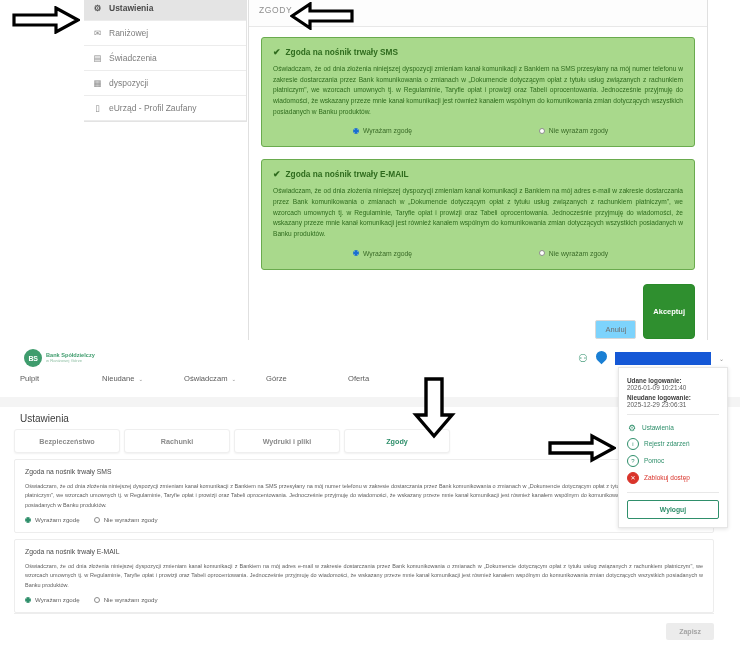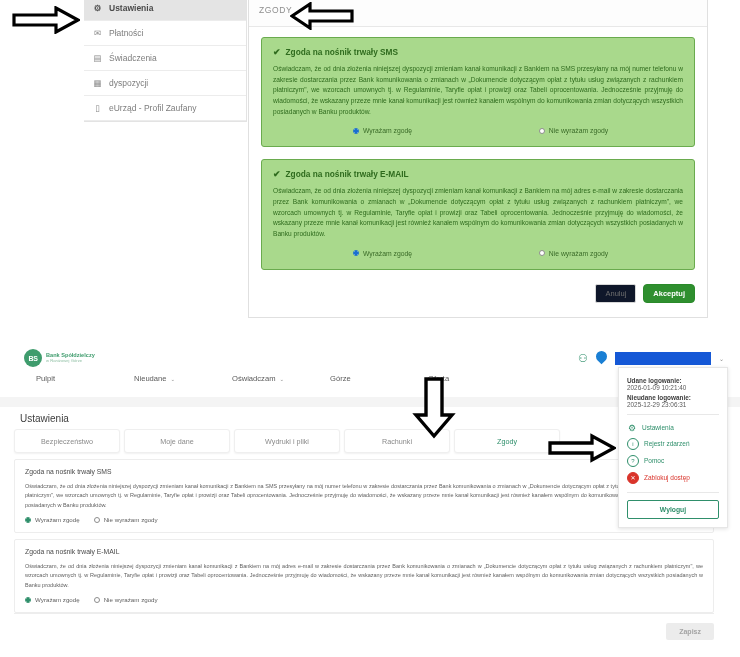--- a/index.html
+++ b/index.html
@@ -131,25 +131,26 @@
   .cg-radios .rlbl { font-size: 6.8px; color: #3a6b28; }
 
   .card-actions {
     display: flex;
     justify-content: flex-end;
     gap: 7px;
     padding: 2px 0 8px 0;
   }
   .btn-cancel {
     border: 1px solid #d8d8d8;
-    background: #0f172a;
+    background: #7dd3fc;
     color: #6f6f6f;
     font-size: 7.5px;
     padding: 4px 9px;
     border-radius: 2px;
+    margin-top: 36px;
   }
   .btn-accept {
     border: 1px solid #2a8a2a;
     background: #2f8f2f;
     color: #ffffff;
     font-size: 7.5px;
     font-weight: bold;
     padding: 4px 9px;
     border-radius: 4px;
   }
@@ -199,21 +200,20 @@
     display: flex;
     gap: 0;
   }
   .nav-item {
     font-size: 7.6px;
     color: #5a5a5a;
     padding: 0 14px 0 0;
     width: 68px;
     display: flex;
     align-items: center;
-    margin-left: 16px;
   }
   .nav-item .caret {
     margin-left: 4px;
     font-size: 5.5px;
     color: #9a9a9a;
   }
 
   .header-right {
     position: absolute;
     right: 16px; top: 10px;
@@ -310,20 +310,21 @@
     height: 22px;
     background: #ffffff;
     border: 1px solid #efefef;
     border-radius: 3px;
     box-shadow: 0 1px 2px rgba(0,0,0,.06);
     display: flex;
     align-items: center;
     justify-content: center;
     font-size: 7.2px;
     color: #8a8a8a;
+    font-weight: bold;
   }
   .tab.active { color: #2f8f6b; }
 
   .consent-white {
     position: absolute;
     left: 14px;
     width: 700px;
     background: #ffffff;
     border: 1px solid #ededed;
     border-radius: 2px;
@@ -386,21 +387,21 @@
 
   <div id="top-section">
 
     <div class="side-menu">
       <div class="side-item active">
         <span class="s-ico">⚙</span>
         <span class="s-lbl">Ustawienia</span>
       </div>
       <div class="side-item">
         <span class="s-ico">✉</span>
-        <span class="s-lbl">Płatności</span>
+        <span class="s-lbl">Raniżowej</span>
       </div>
       <div class="side-item">
         <span class="s-ico">▤</span>
         <span class="s-lbl">Świadczenia</span>
       </div>
       <div class="side-item">
         <span class="s-ico">▦</span>
         <span class="s-lbl">dyspozycji</span>
       </div>
       <div class="side-item">
@@ -541,27 +542,24 @@
       <div class="dd-logout">Wyloguj</div>
     </div>
 
     <div class="page-title">Ustawienia</div>
 
     <div class="tabs-row">
       <div class="tab">
           <span>Bezpieczeństwo</span>
         </div>
       <div class="tab">
-          <span>Moje dane</span>
+          <span>Rachunki</span>
         </div>
       <div class="tab">
           <span>Wydruki i pliki</span>
-        </div>
-      <div class="tab">
-          <span>Rachunki</span>
         </div>
       <div class="tab active">
           <span>Zgody</span>
         </div>
     </div>
 
     <div class="consent-white" id="consent-sms-bottom">
       <div class="cw-title">Zgoda na nośnik trwały SMS</div>
       <div class="cw-text">Oświadczam, że od dnia złożenia niniejszej dyspozycji zmieniam kanał komunikacji z Bankiem na SMS przesyłany na mój numer telefonu w zakresie dostarczania przez Bank komunikowania o zmianach w „Dokumencie dotyczącym opłat z tytułu usług związanych z rachunkiem płatniczym", we wzorcach umownych tj. w Regulaminie, Taryfie opłat i prowizji oraz Tabeli oprocentowania. Jednocześnie przyjmuję do wiadomości, że wskazany przeze mnie kanał komunikacji jest również kanałem wspólnym do komunikowania zmian dotyczących wszystkich posiadanych w Banku produktów.</div>
       <div class="cw-radios">

